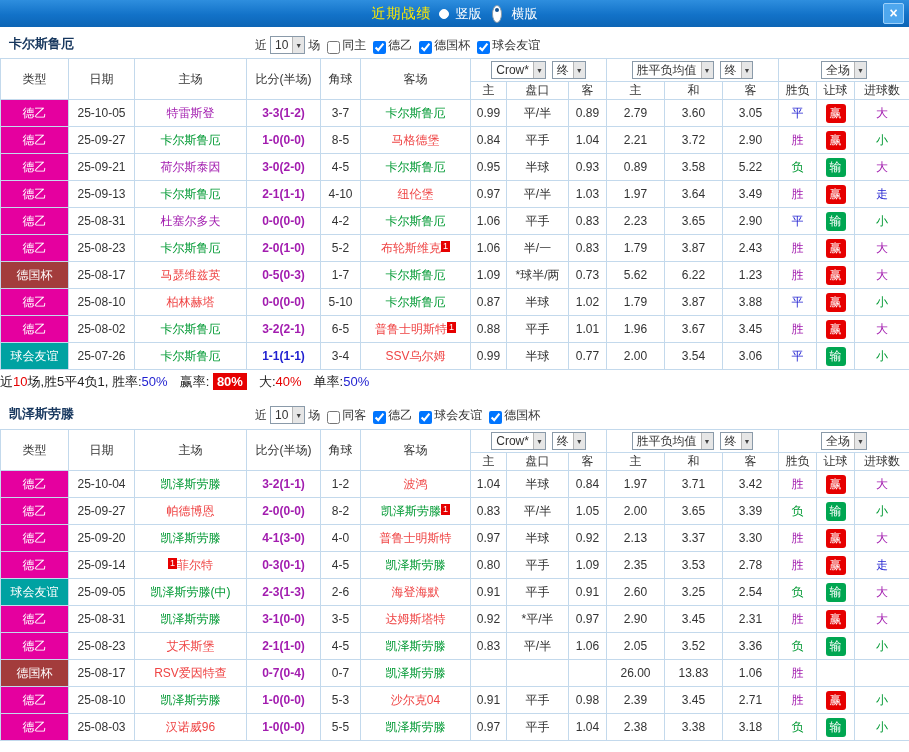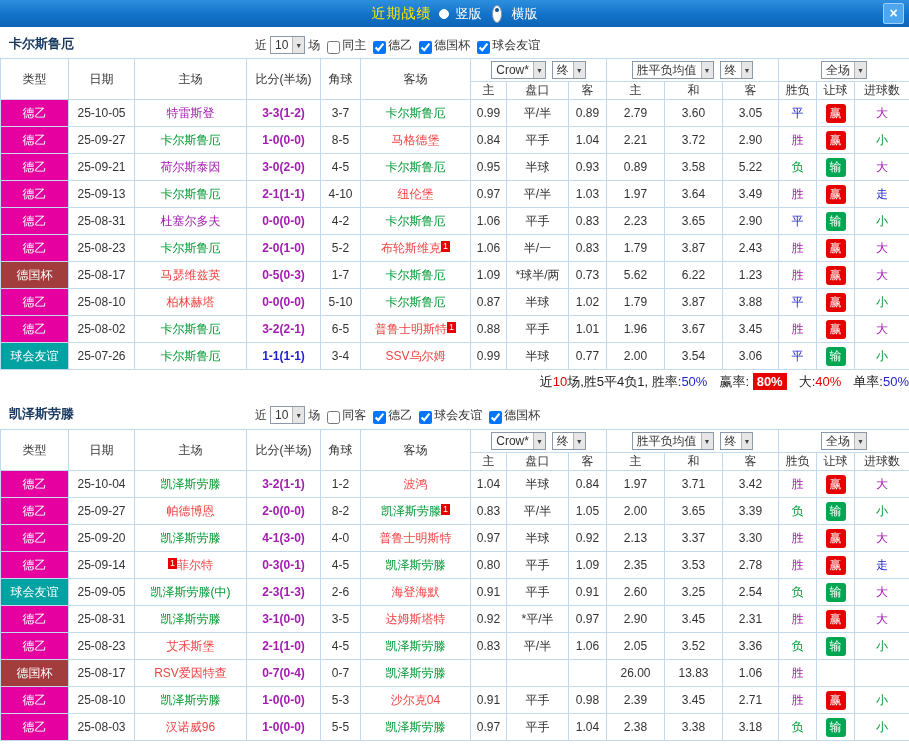--- a/index.html
+++ b/index.html
@@ -52,21 +52,21 @@
 
   .badge{display:inline-block;min-width:17px;padding:1px 4px;border-radius:3px;color:#fff}
   .badge[data-b="red"]{background:#e60000}
   .badge[data-b="green"]{background:#00a651}
   .badge:empty{display:none}
   .sup{background:#e60000;color:#fff;font-size:9px;line-height:11px;display:inline-block;
        padding:0 2px;vertical-align:3px}
   .sup:empty{display:none}
 
   
-  .summary{height:23px;line-height:23px;text-align:right;font-size:13px;color:#222}
+  .summary{height:23px;line-height:23px;text-align:left;font-size:13px;color:#222}
   .summary .red{color:#e60000}
   .summary .blue{color:#1f1fd0}
   .summary .hl{background:#e60000;color:#fff;font-weight:bold;padding:1px 4px}
   .summary .gap{margin-left:12px}
 </style>
 </head>
 <body>
 
 <div class="titlebar">
   <div class="tb-center">

